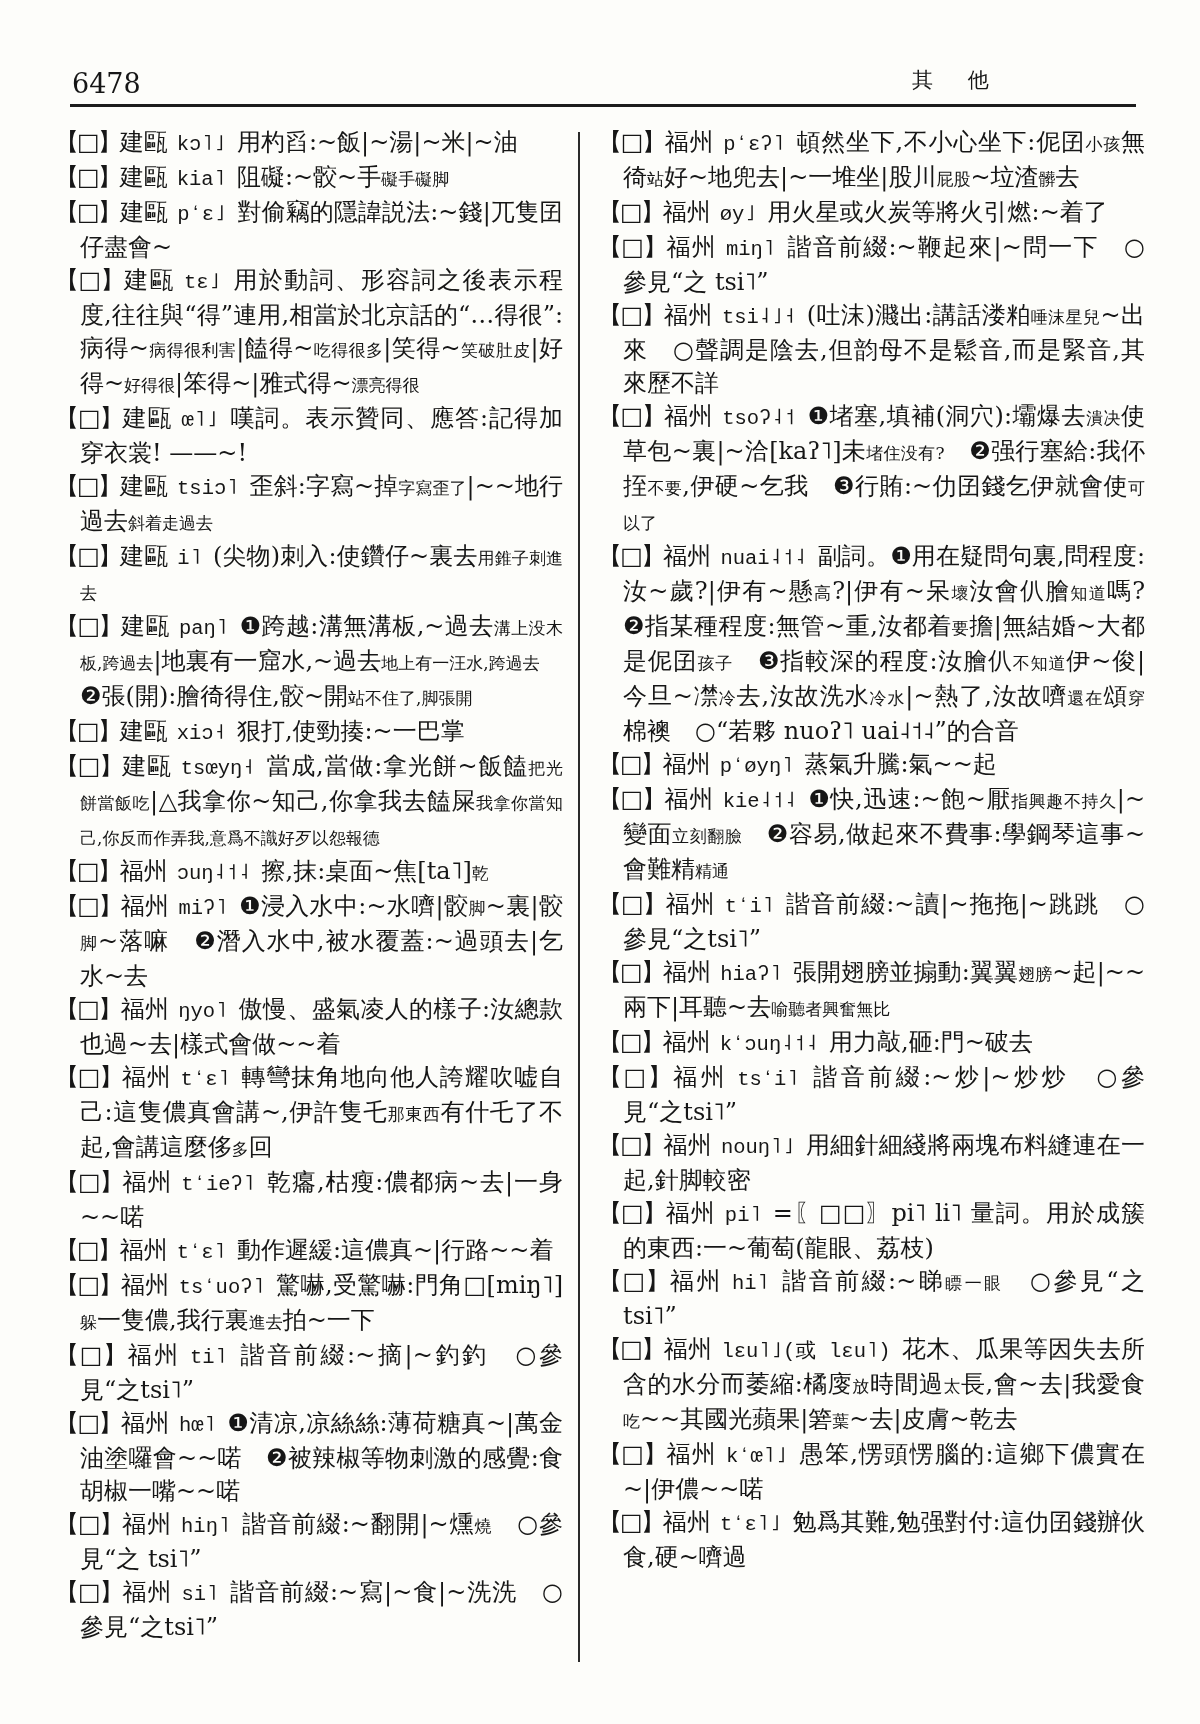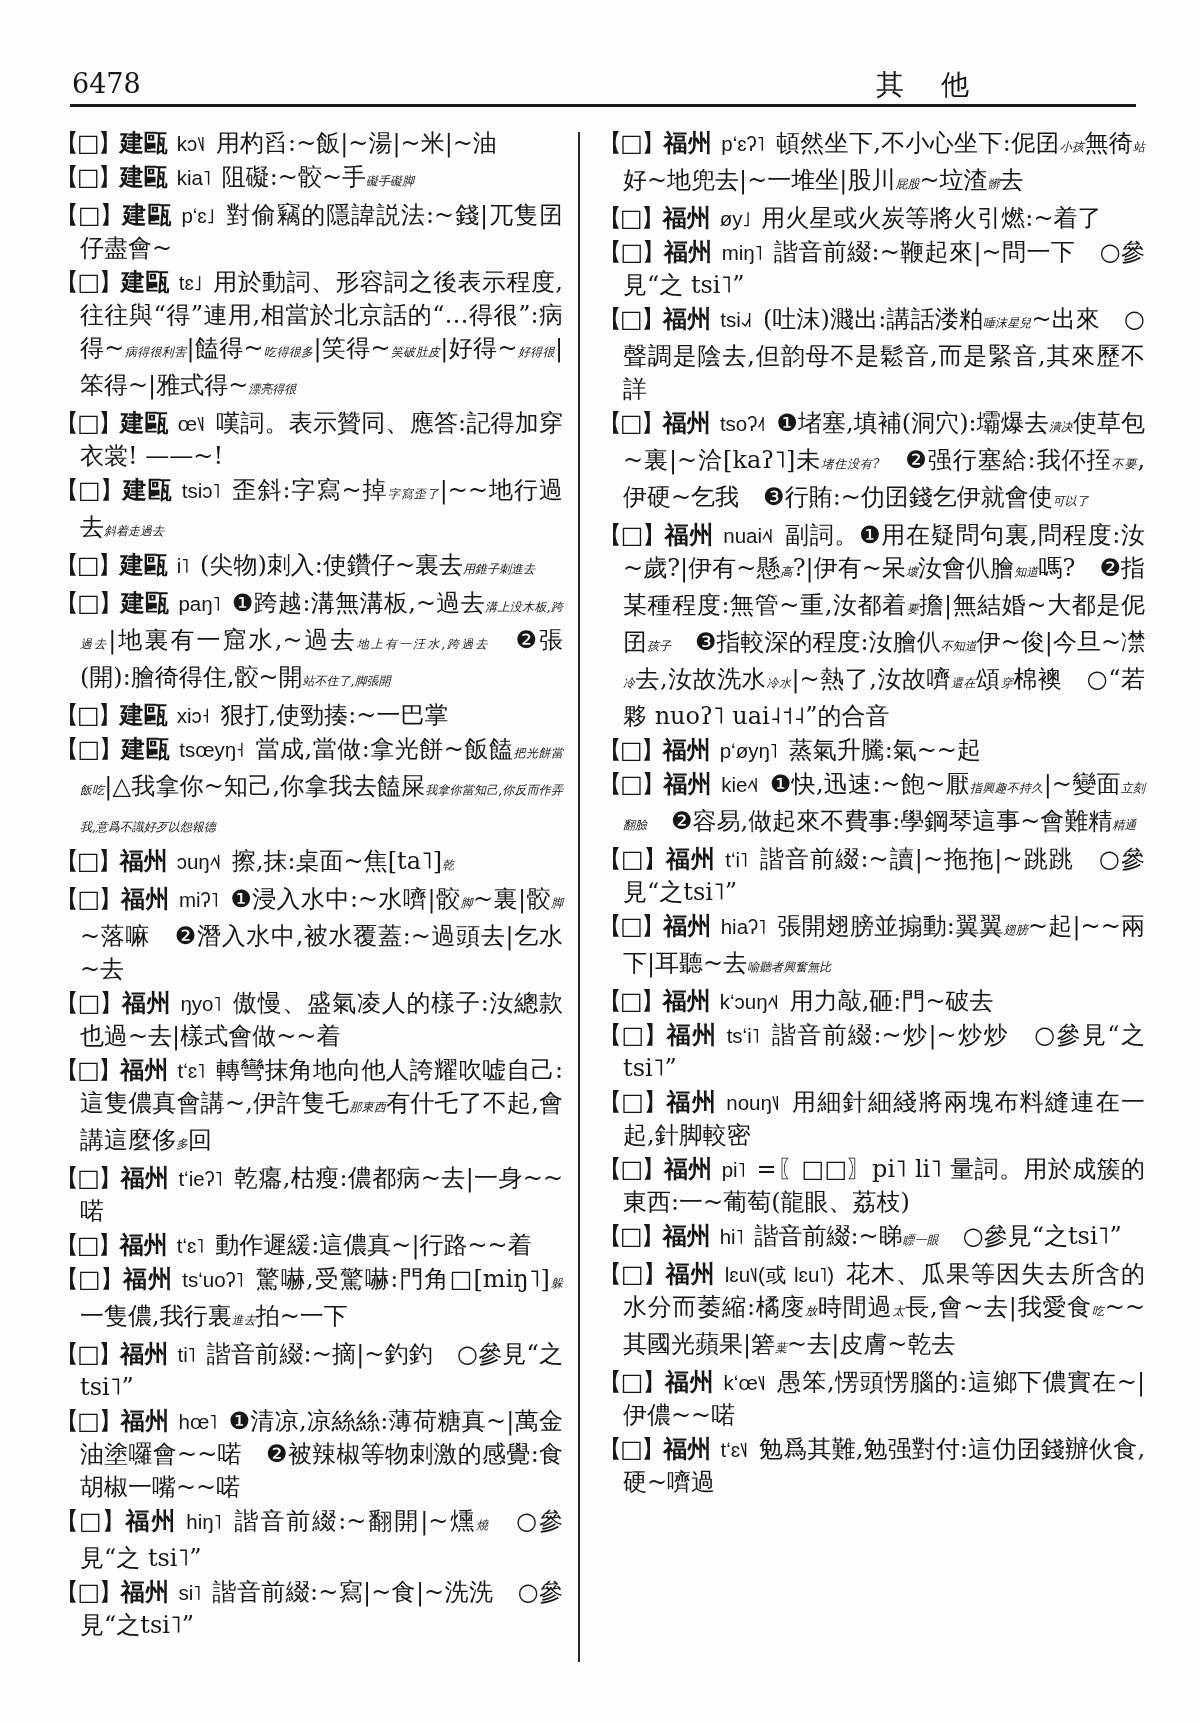--- a/index.html
+++ b/index.html
@@ -1,29 +1,29 @@
 <!DOCTYPE html>
 <html><head>
 <meta charset="utf-8">
 <style>
   html,body{margin:0;padding:0;background:#ffffff;}
   body{width:1200px;height:1724px;font-family:"DejaVu Serif","DejaVu Sans",serif;color:#161616;}
   .page{position:relative;width:1200px;height:1724px;background:#fdfdfa;overflow:hidden;}
   .pagenum{position:absolute;left:72px;top:68px;font-size:27px;font-family:"DejaVu Serif",serif;}
-  .header-right{position:absolute;left:876px;top:66px;font-size:28px;letter-spacing:14px;}
+  .header-right{position:absolute;left:912px;top:66px;font-size:21px;letter-spacing:14px;}
   .rule{position:absolute;left:70px;top:104px;width:1066px;height:3px;background:#1c1c1c;}
   .divider{position:absolute;left:578px;top:132px;width:2px;height:1530px;background:#2a2a2a;}
   .col{position:absolute;top:126px;text-align:justify;}
   .col-left{left:55px;width:508px;}
   .col-right{left:598px;width:547px;}
   .entry{font-size:24px;line-height:33px;padding-left:25px;text-indent:-25px;}
   .entry .head{letter-spacing:-2px;}
-  .entry .dialect{margin-right:9px;font-weight:bold;}
-  .entry .pron{font-family:Liberation Sans, sans-serif;font-size:20.5px;margin-right:11px;}
-  .entry .small{font-size:12px;font-style:italic;}
+  .entry .dialect{margin-right:9px;}
+  .entry .pron{font-family:Liberation Mono, monospace;font-size:20.5px;margin-right:11px;}
+  .entry .small{font-size:17px;}
 </style>
 </head>
 <body>
 
 <div class="page">
   <span class="pagenum">6478</span>
   <span class="header-right">其 他</span>
   <div class="rule"></div>
   <div class="divider"></div>
   <div class="col col-left" id="col-left">

